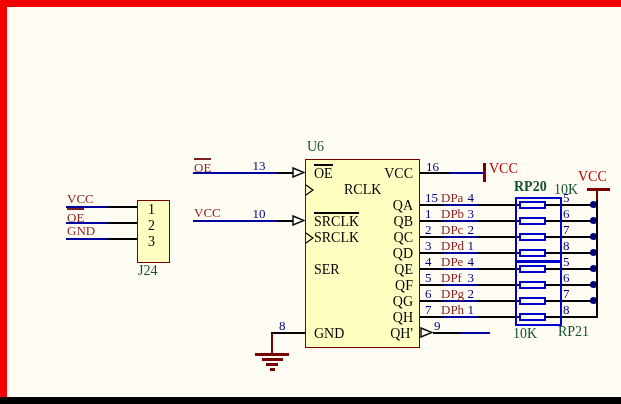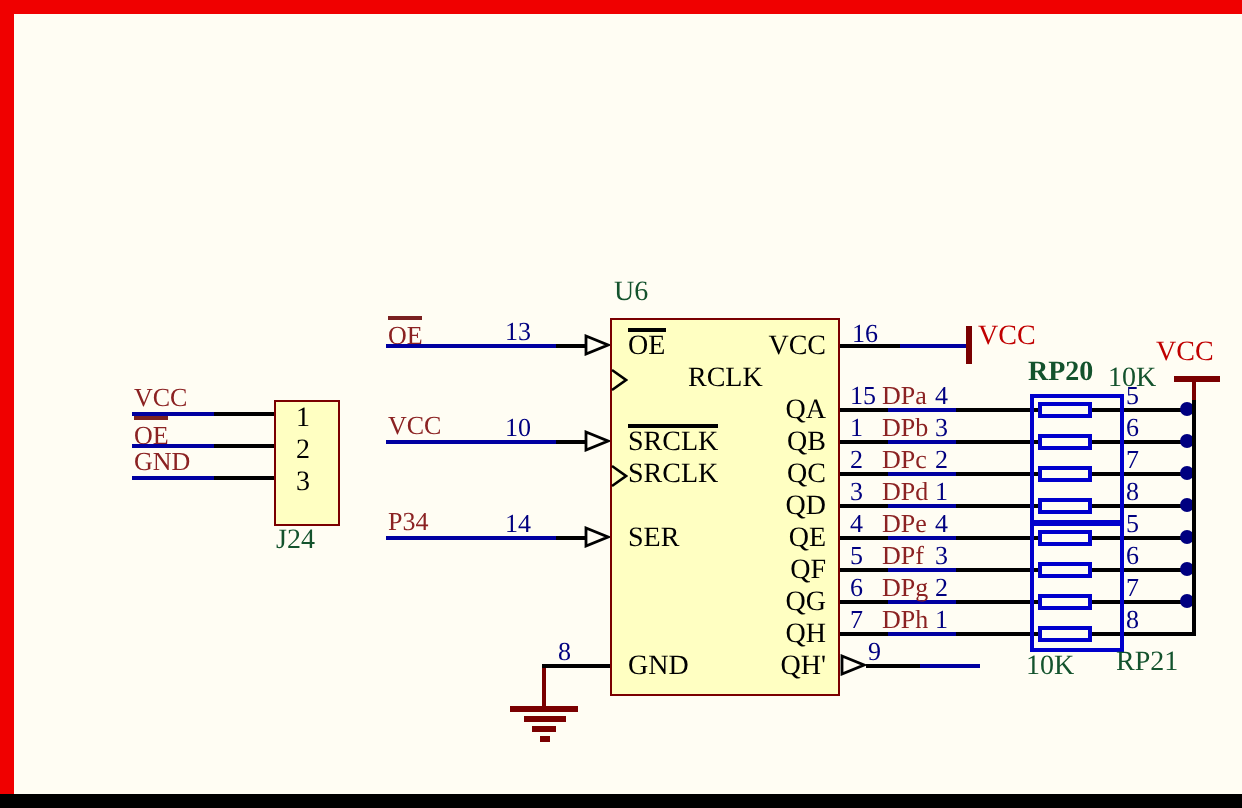--- a/index.html
+++ b/index.html
@@ -87,29 +87,20 @@
   </div>
   <div class="lrow" style="top:214px;">
     <span class="t lnet net">VCC</span>
     <span class="t lpin pin">10</span>
     <div class="lw1"></div>
     <div class="lw2"></div>
     <svg class="larr" width="13" height="11">
         <path d="M1 1 L12 5.5 L1 10 Z" fill="#FFFDF3" stroke="#000" stroke-width="1.4"></path>
       </svg>
   </div>
-  <div class="lrow" style="top:262px;">
-    <span class="t lnet net">P34</span>
-    <span class="t lpin pin">14</span>
-    <div class="lw1"></div>
-    <div class="lw2"></div>
-    <svg class="larr" width="13" height="11">
-        <path d="M1 1 L12 5.5 L1 10 Z" fill="#FFFDF3" stroke="#000" stroke-width="1.4"></path>
-      </svg>
-  </div>
 
   <span class="t pin" style="left:279px;top:319px;">8</span>
   <div class="wireK" style="left:271px;top:332px;width:34px;"></div>
   <div class="mline" style="left:271px;top:334px;width:2px;height:19px;"></div>
   <div class="mline" style="left:255px;top:353px;width:34px;height:3px;"></div>
   <div class="mline" style="left:262px;top:358px;width:21px;height:3px;"></div>
   <div class="mline" style="left:266px;top:363px;width:12px;height:3px;"></div>
   <div class="mline" style="left:270px;top:368px;width:5px;height:3px;"></div>
 
   <span class="t des" style="left:307px;top:140px;">U6</span>

